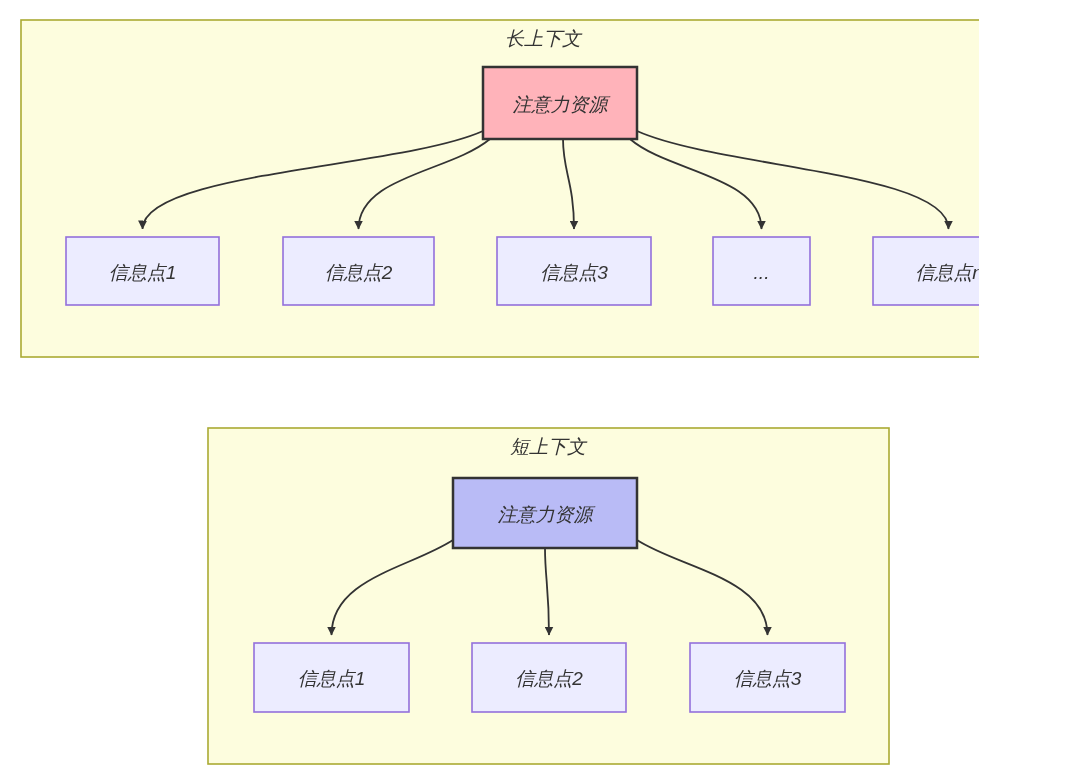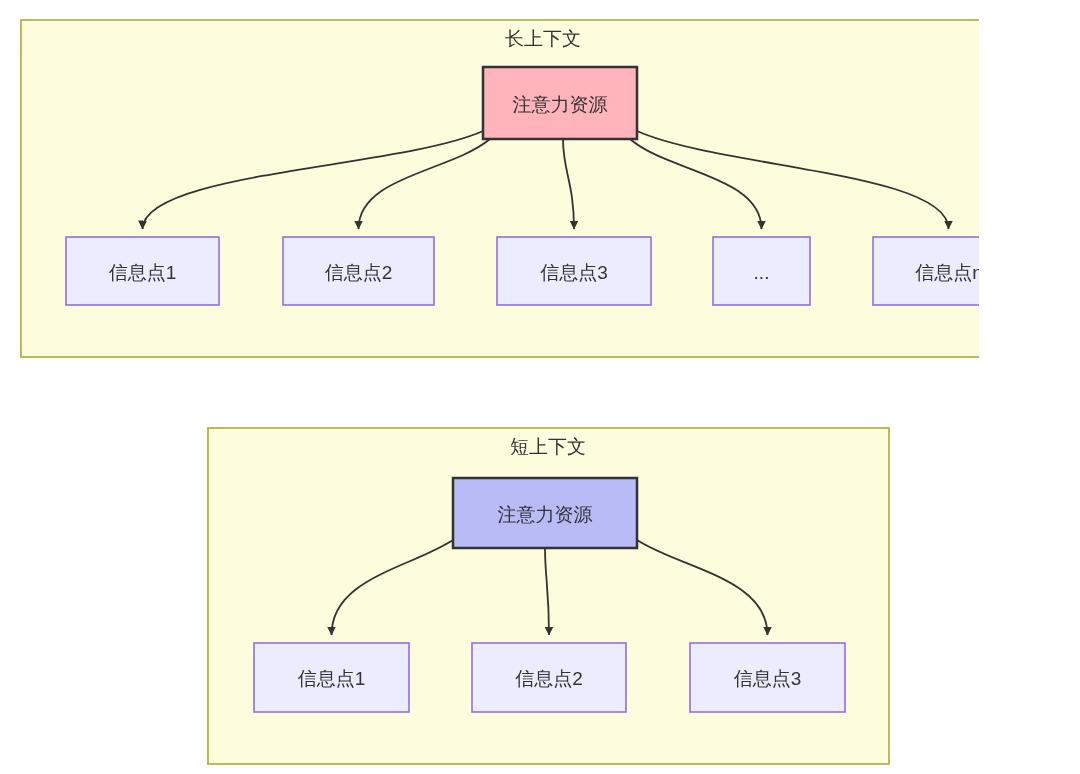--- a/index.html
+++ b/index.html
@@ -7,20 +7,21 @@
     padding: 0;
     background: #ffffff;
     font-family: "Liberation Sans", sans-serif;
   }
   .page {
     position: relative;
     width: 979px;
     height: 774px;
     background: #ffffff;
     overflow: hidden;
+    font-style: italic;
   }
   svg text {
     font-family: "Liberation Sans", "DejaVu Sans", sans-serif;
     font-size: 19px;
   }
   svg .title-text { font-size: 19px; }
   svg .node-text  { font-size: 19px; }
 </style>
 </head>
 <body>

